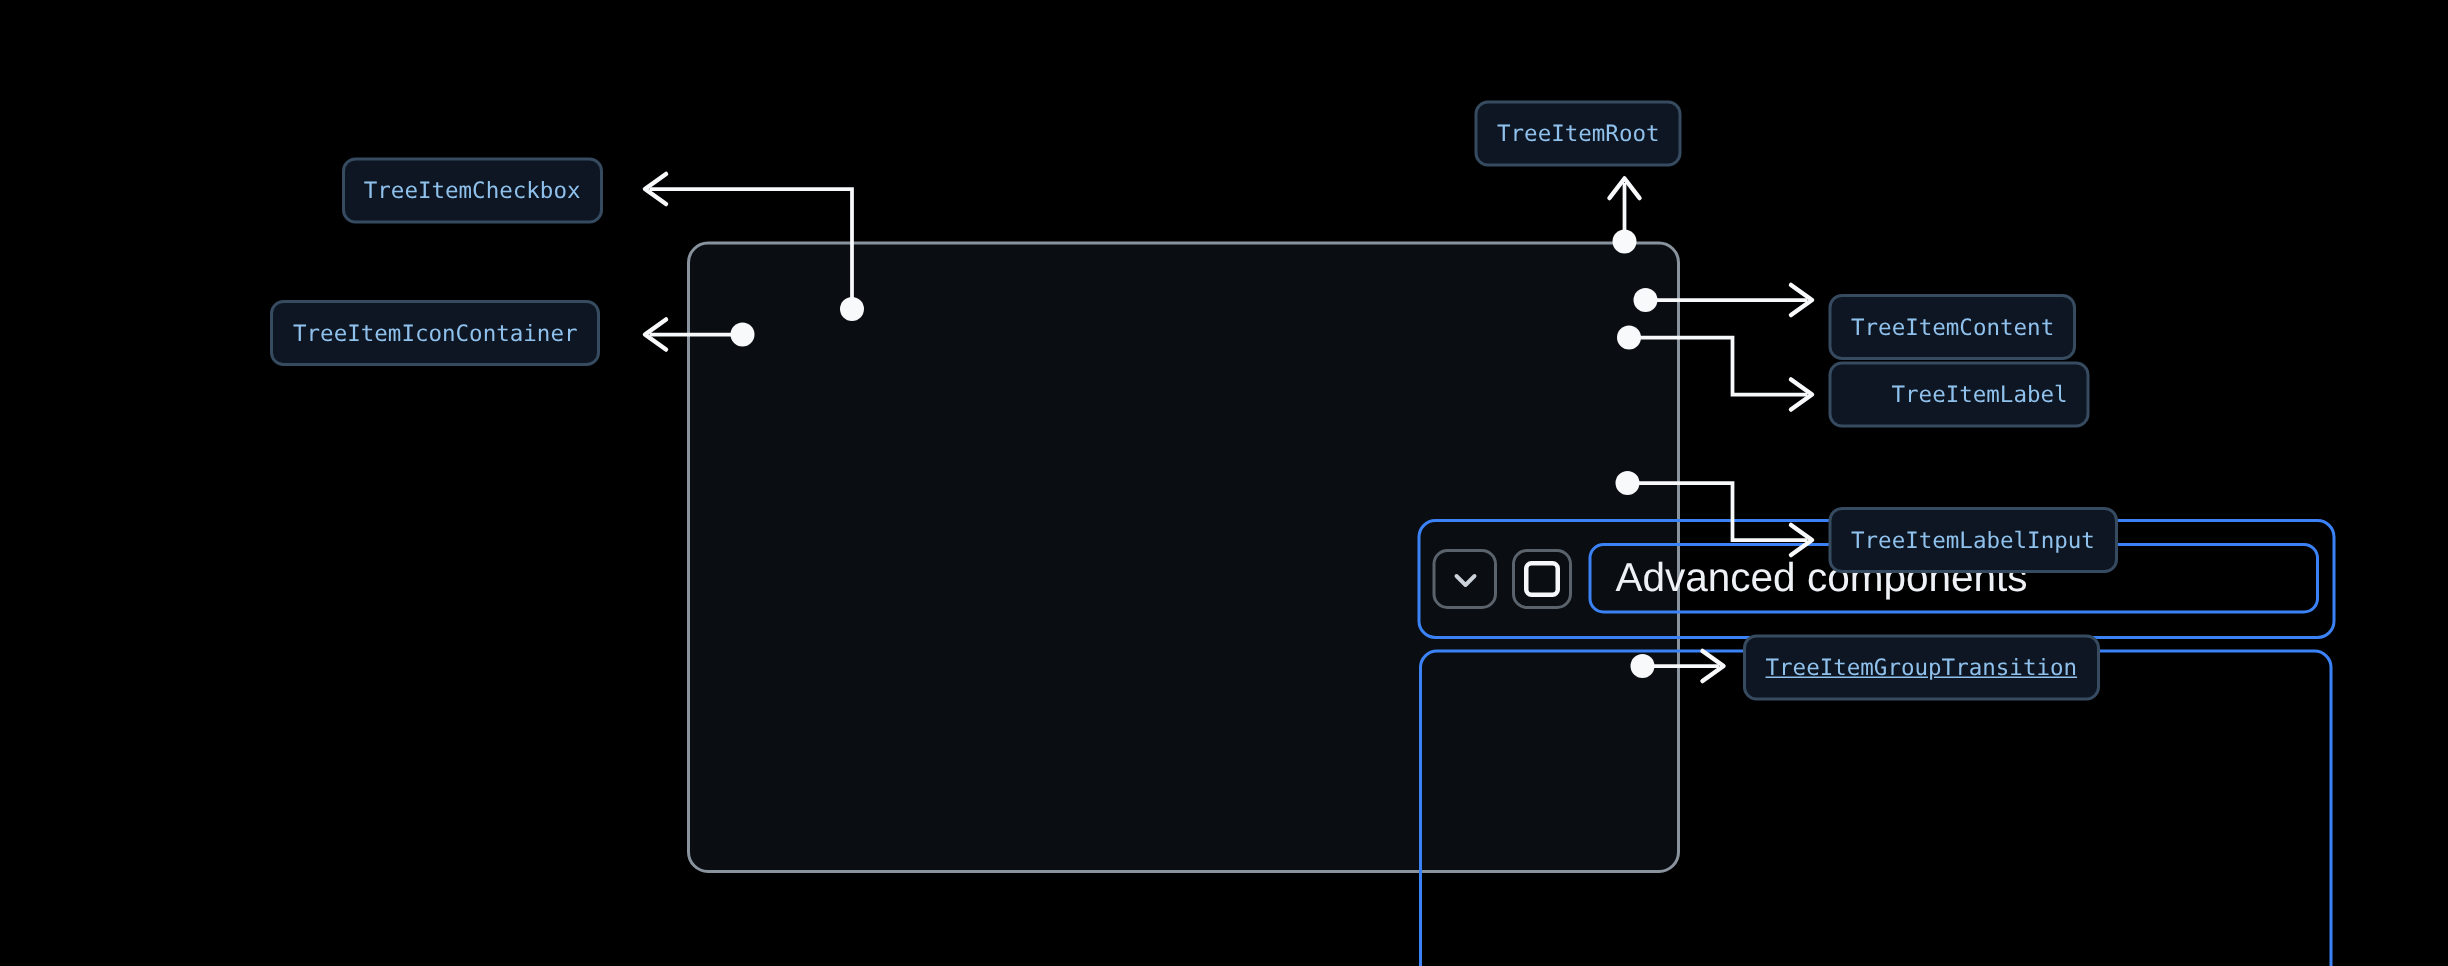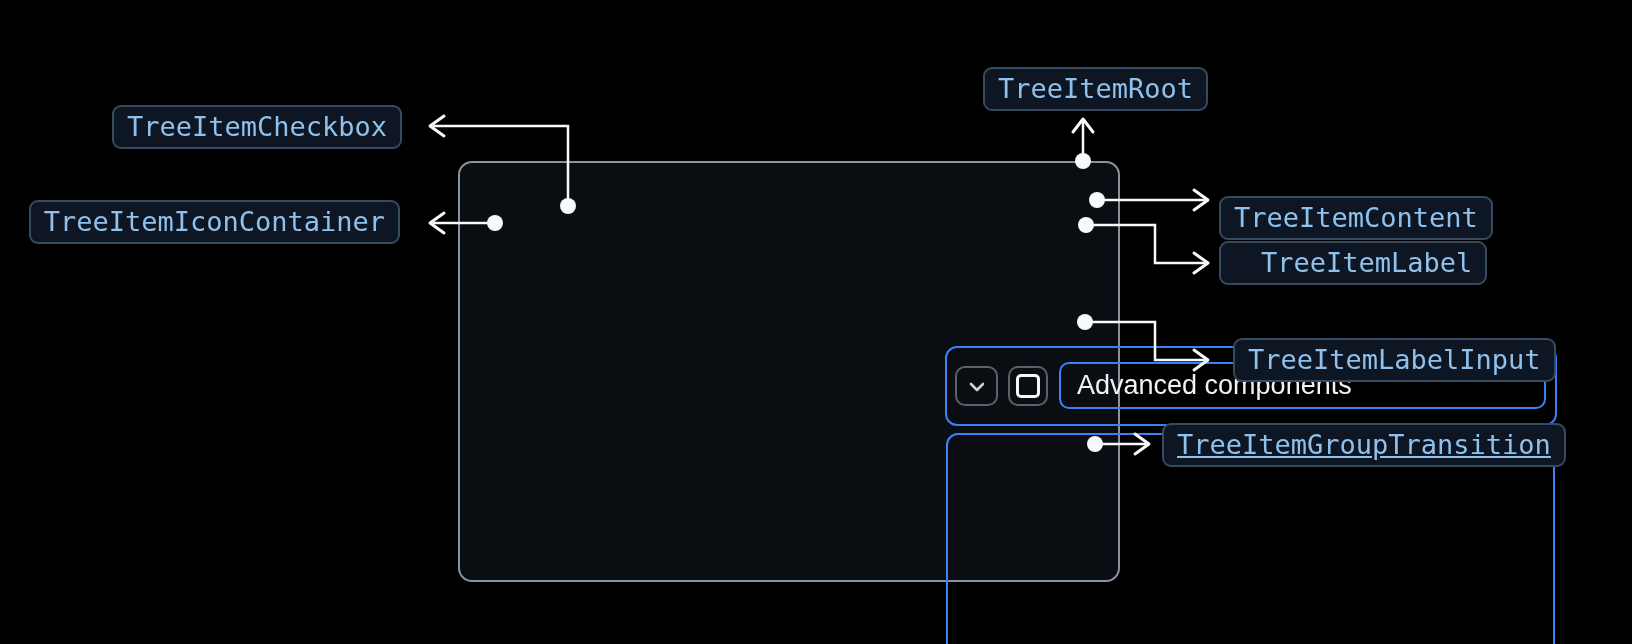--- a/index.html
+++ b/index.html
@@ -10,28 +10,28 @@
   #content-box{left:485px;top:183px;width:612px;height:80px;border-radius:12px;}
   #icon-btn{left:495px;top:203px;width:43px;height:40px;border-color:#5a626b;border-radius:10px;
             display:flex;align-items:center;justify-content:center;cursor:pointer;}
   #checkbox-btn{left:548px;top:203px;width:40px;height:40px;border-color:#5a626b;border-radius:10px;
             display:flex;align-items:center;justify-content:center;cursor:pointer;}
   .cb{box-sizing:border-box;width:24px;height:24px;border:3px solid #f5f7fa;border-radius:5px;background:transparent;}
   #label-box{left:599px;top:199px;width:487px;height:47px;border-radius:10px;display:flex;align-items:center;
             padding-left:16px;color:#eef1f5;font-size:27px;}
   #group-box{left:486px;top:270px;width:609px;height:287px;border-radius:12px;}
   .chip{position:absolute;box-sizing:border-box;padding:3px 13px;font-family:"DejaVu Sans Mono",monospace;
-        font-size:27px;line-height:34px;color:#8fc1ec;background:#0d1622;border:2px solid #364a60;
+        font-size:15px;line-height:34px;color:#8fc1ec;background:#0d1622;border:2px solid #364a60;
         border-radius:9px;white-space:nowrap;text-align:center;}
   #chip-root{left:983px;top:67px;}
   #chip-checkbox{right:1230px;top:105px;}
   #chip-icon-container{right:1232px;top:200px;}
   #chip-content{left:1219px;top:178px;margin-top:18px;}
   #chip-label{left:1219px;top:241px;padding-left:40px;}
-  #chip-label-input{left:1219px;top:338px;margin-left:14px;}
+  #chip-label-input{left:1219px;top:338px;}
   #chip-group-transition{left:1162px;top:423px;text-decoration:underline;}
   #connectors{position:absolute;left:0;top:0;pointer-events:none;}
   #connectors path{fill:none;stroke:#f7f9fb;stroke-width:2.5;}
   #connectors path.head{stroke-width:3;stroke-linecap:round;stroke-linejoin:round;}
   #connectors circle{fill:#f7f9fb;stroke:none;}
 </style>
 </head>
 <body>
 
 <div id="stage">

